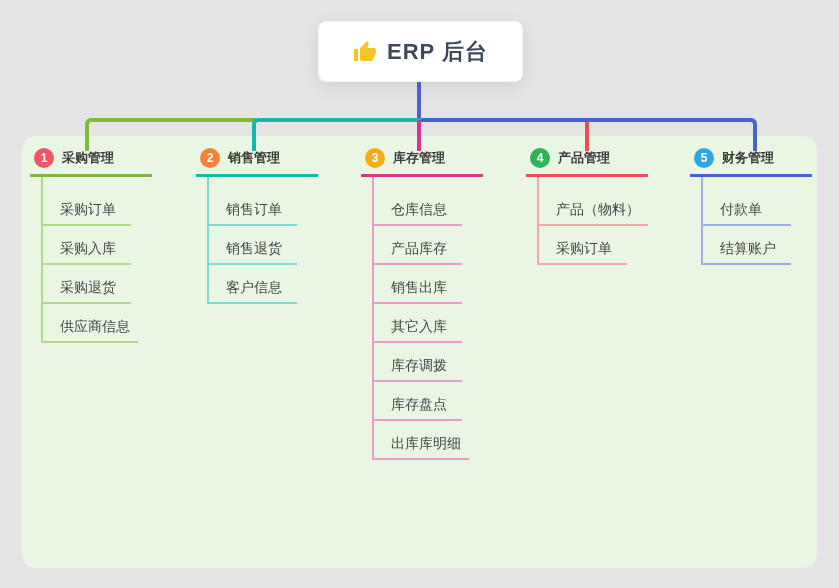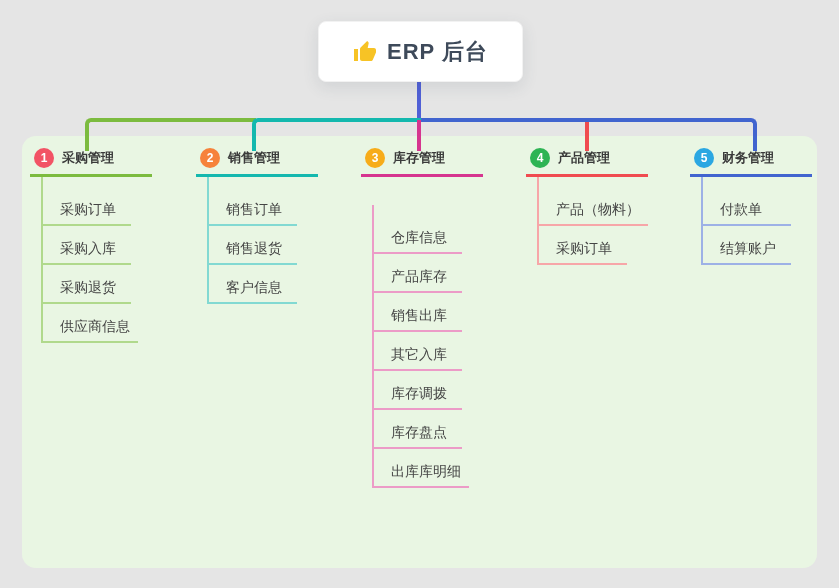--- a/index.html
+++ b/index.html
@@ -48,21 +48,21 @@
   .b0 .branch-title { border-bottom:3px solid var(--c0); }
   .b1 .branch-title { border-bottom:3px solid var(--c1); }
   .b2 .branch-title { border-bottom:3px solid var(--c2); }
   .b3 .branch-title { border-bottom:3px solid var(--c3); }
   .b4 .branch-title { border-bottom:3px solid var(--c4); }
   .b0 .badge { background:var(--b0); } .b1 .badge { background:var(--b1); }
   .b2 .badge { background:var(--b2); } .b3 .badge { background:var(--b3); }
   .b4 .badge { background:var(--b4); }
   .b0 .children { border-left:2px solid var(--l0); } .b0 .child-label { border-bottom:2px solid var(--l0); }
   .b1 .children { border-left:2px solid var(--l1); } .b1 .child-label { border-bottom:2px solid var(--l1); }
-  .b2 .children { border-left:2px solid var(--l2);margin-top:28px; } .b2 .child-label { border-bottom:2px solid var(--l2); }
+  .b2 .children { border-left:2px solid var(--l2); } .b2 .child-label { border-bottom:2px solid var(--l2); }
   .b3 .children { border-left:2px solid var(--l3); } .b3 .child-label { border-bottom:2px solid var(--l3); }
   .b4 .children { border-left:2px solid var(--l4); } .b4 .child-label { border-bottom:2px solid var(--l4); }
 
   .branch.b0 { left:30px; }
   .branch.b1 { left:196px; }
   .branch.b2 { left:361px; }
   .branch.b3 { left:526px; }
   .branch.b4 { left:690px; }
 </style>
 </head>

